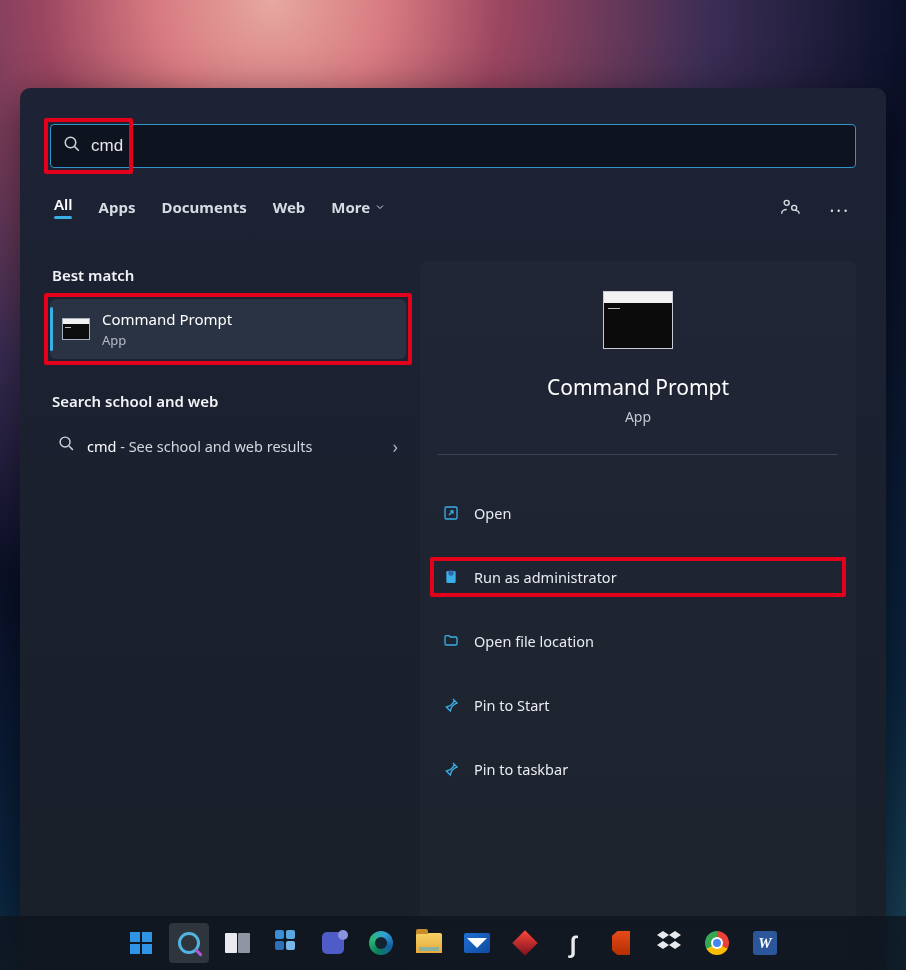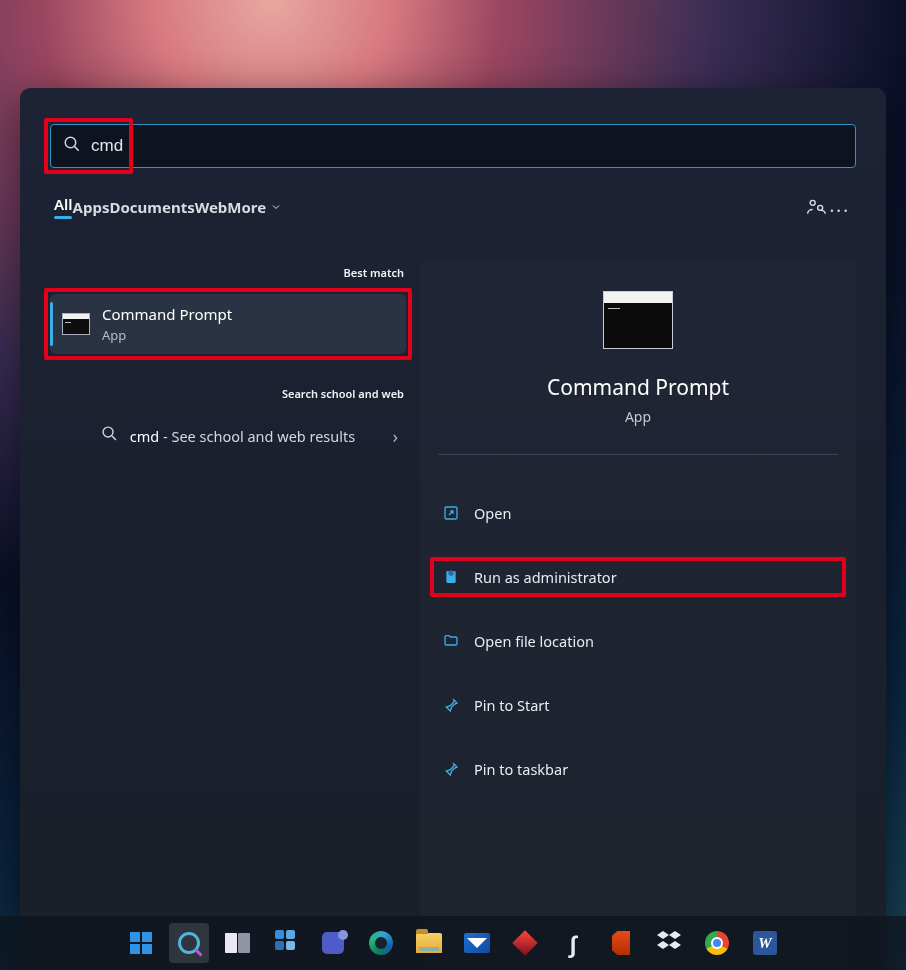--- a/index.html
+++ b/index.html
@@ -50,20 +50,21 @@
     left: -6px; top: -6px;
     width: 89px; height: 56px;
     border: 4px solid #e3001b;
     border-radius: 2px;
     pointer-events: none;
   }
 
   .tabs-row {
     display: flex;
     align-items: center;
+    gap: 26px;
     padding: 26px 4px 8px 4px;
   }
   .tab {
     color: #d8dbe2;
     font-size: 15px;
     padding-bottom: 6px;
     cursor: pointer;
     font-weight: bold;
   }
   .tab.active { color: #fff; font-weight: 600; }
@@ -71,21 +72,21 @@
     width: 18px; height: 3px; background: #3aaee6; border-radius: 2px; margin: 0 auto; margin-top: 2px;
   }
   .tabs-spacer { flex: 1; }
   .tab-more { display: flex; align-items: flex-end; gap: 4px; }
   .tab-icon-btn { color: #d8dbe2; cursor: pointer; padding: 2px; }
   .tab-icon-btn.dots { letter-spacing: 2px; }
 
   .content-row { display: flex; gap: 14px; flex: 1; margin-top: 28px; }
 
   .left-col { width: 356px; }
-  .section-title { color: #f2f3f6; font-size: 11px; font-weight: 600; padding: 4px 2px 14px 2px; text-align: right; }
+  .section-title { color: #f2f3f6; font-size: 15px; font-weight: 600; padding: 4px 2px 14px 2px; }
 
   .result-card {
     position: relative;
     display: flex;
     align-items: center;
     gap: 12px;
     background: #2a3343;
     border-radius: 6px;
     padding: 10px 12px;
   }
@@ -120,21 +121,20 @@
     pointer-events: none;
   }
 
   .web-section { margin-top: 28px; }
   .web-row {
     display: flex; align-items: center; gap: 12px;
     padding: 10px 8px;
     color: #d4d7df; font-size: 14.5px;
     cursor: pointer;
     position: relative;
-    justify-content: center;
   }
   .web-row .arrow { position: absolute; right: 8px; color: #aeb3c0; font-size: 18px; }
   .web-row .cmd-term { color: #fff; }
 
   .right-col {
     flex: 1;
     background: rgba(255,255,255,0.018);
     border-radius: 8px;
     padding: 30px 0 0 0;
     display: flex; flex-direction: column; align-items: center;

